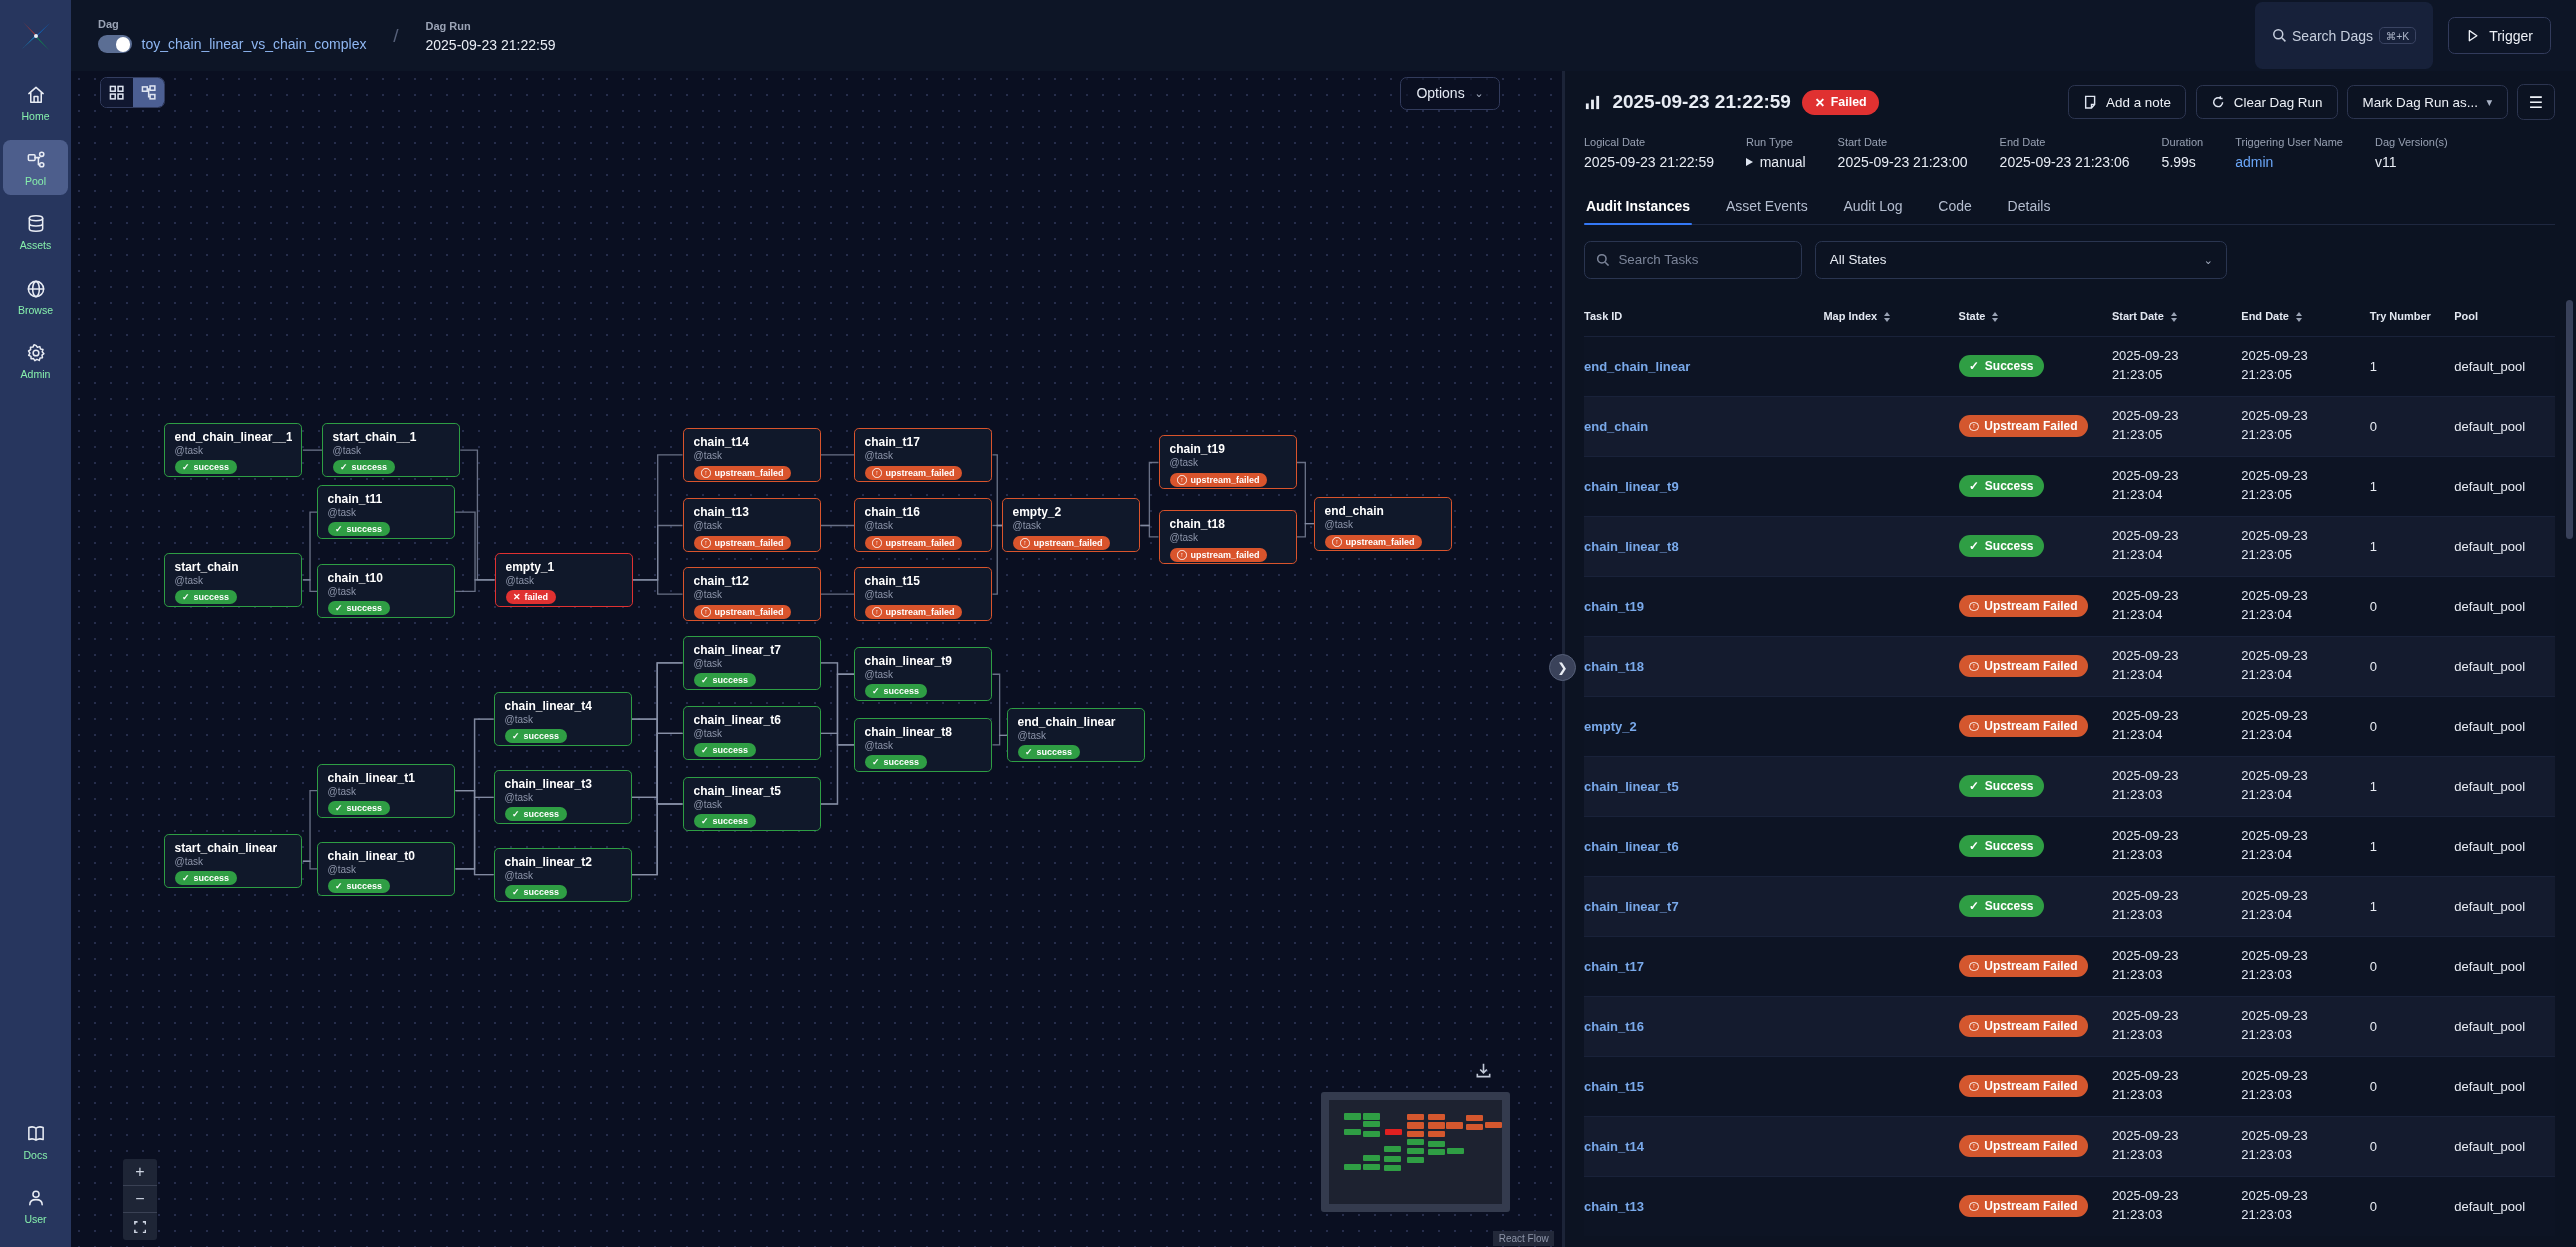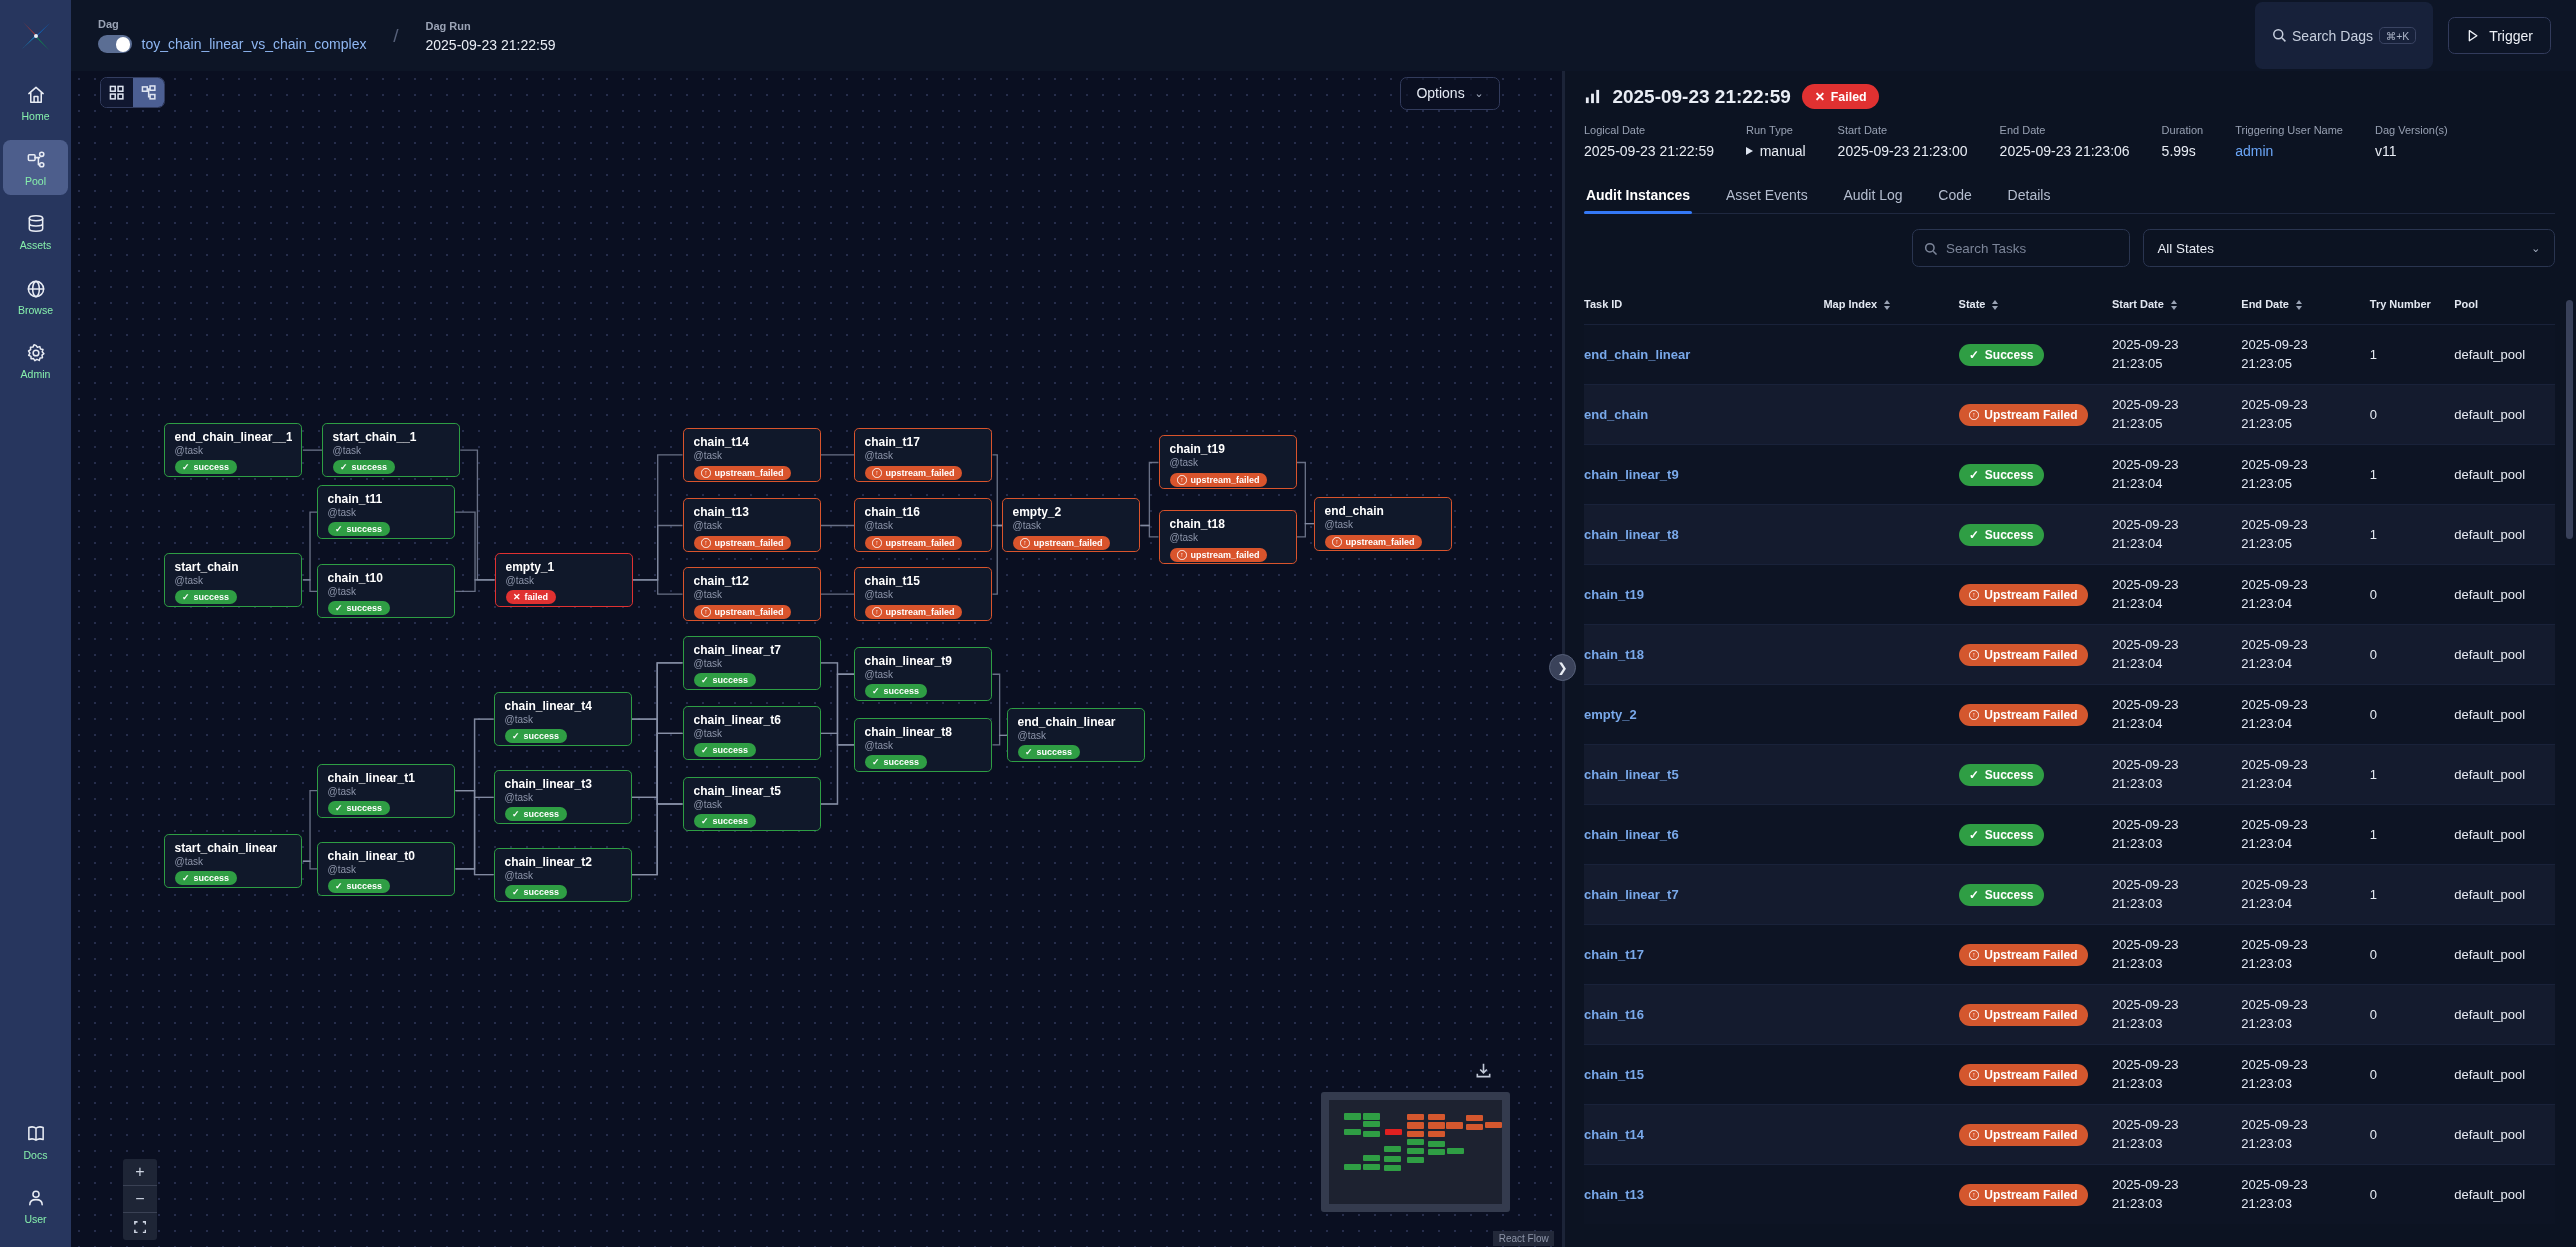--- a/index.html
+++ b/index.html
@@ -112,21 +112,21 @@
   .meta-value.link { color:#6ba6f8; }
   .play-tri { display:inline-block; width:0; height:0; border-top:4.8px solid transparent;
               border-bottom:4.8px solid transparent; border-left:7.6px solid #dfe5f1; }
 
   .tabs { display:flex; gap:32px; margin-top:19px; border-bottom:1px solid #1f2840; }
   .tab { padding:8.6px 1.9px 10.5px; font-size:14px; color:#b4bdcf; cursor:pointer; position:relative; }
   .tab.active { color:#fff; font-weight:bold; }
   .tab.active::after { content:""; position:absolute; left:0; right:0; bottom:-1px; height:2.9px;
                        background:#3478f6; border-radius:1.9px; }
 
-  .filters { display:flex; gap:13.4px; margin-top:15.3px;justify-content:flex-end; }
+  .filters { display:flex; gap:13.4px; margin-top:15.3px; }
   .search-box { display:flex; align-items:center; gap:8.6px; border:1px solid #2a3550; border-radius:6.7px;
                 width:218px; height:38px; padding:0 11.4px; color:#7c8599; font-size:13.4px; }
   .search-box svg { width:13.4px; height:13.4px; stroke:#7c8599; fill:none; stroke-width:1.8; }
   .state-select { display:flex; align-items:center; justify-content:space-between; border:1px solid #2a3550;
                   border-radius:6.7px; width:412px; height:38px; padding:0 13.4px; font-size:13.4px;
                   color:#e8ecf4; cursor:pointer; }
   .chev { color:#aab3c6; font-size:11.4px; }
 
   
   .table { margin-top:17px; }
@@ -499,20 +499,39 @@
         <rect x="2" y="10" width="3" height="6" fill="#e8ecf4"></rect>
         <rect x="7.5" y="6" width="3" height="10" fill="#e8ecf4"></rect>
         <rect x="13" y="2" width="3" height="14" fill="#e8ecf4"></rect>
       </svg>
       <span class="run-title">2025-09-23 21:22:59</span>
       <span class="pill failed-big">
         <span>✕</span>
         <span>Failed</span>
       </span>
     </div>
+    <div class="run-actions">
+      <button class="action-btn">
+        <svg viewBox="0 0 16 16">
+            <path d="M3 1.5 H13 V10.5 L9.5 14.5 H3 Z M9.5 14.5 V10.5 H13"></path>
+          </svg>
+        <span>Add a note</span>
+      </button>
+      <button class="action-btn">
+        <svg viewBox="0 0 16 16">
+            <path d="M13 8 A5 5 0 1 1 10.5 3.7 M10.5 1.5 V4 H13"></path>
+          </svg>
+        <span>Clear Dag Run</span>
+      </button>
+      <button class="action-btn">
+        <span>Mark Dag Run as...</span>
+        <span class="chev">▾</span>
+      </button>
+      <div class="menu-btn">☰</div>
+    </div>
   </div>
 
   <div class="meta-row" id="meta-row">
       <div class="meta-item">
         <span class="meta-label">Logical Date</span>
         <span class="meta-value">
           <span>2025-09-23 21:22:59</span>
         </span>
       </div>
       <div class="meta-item">

